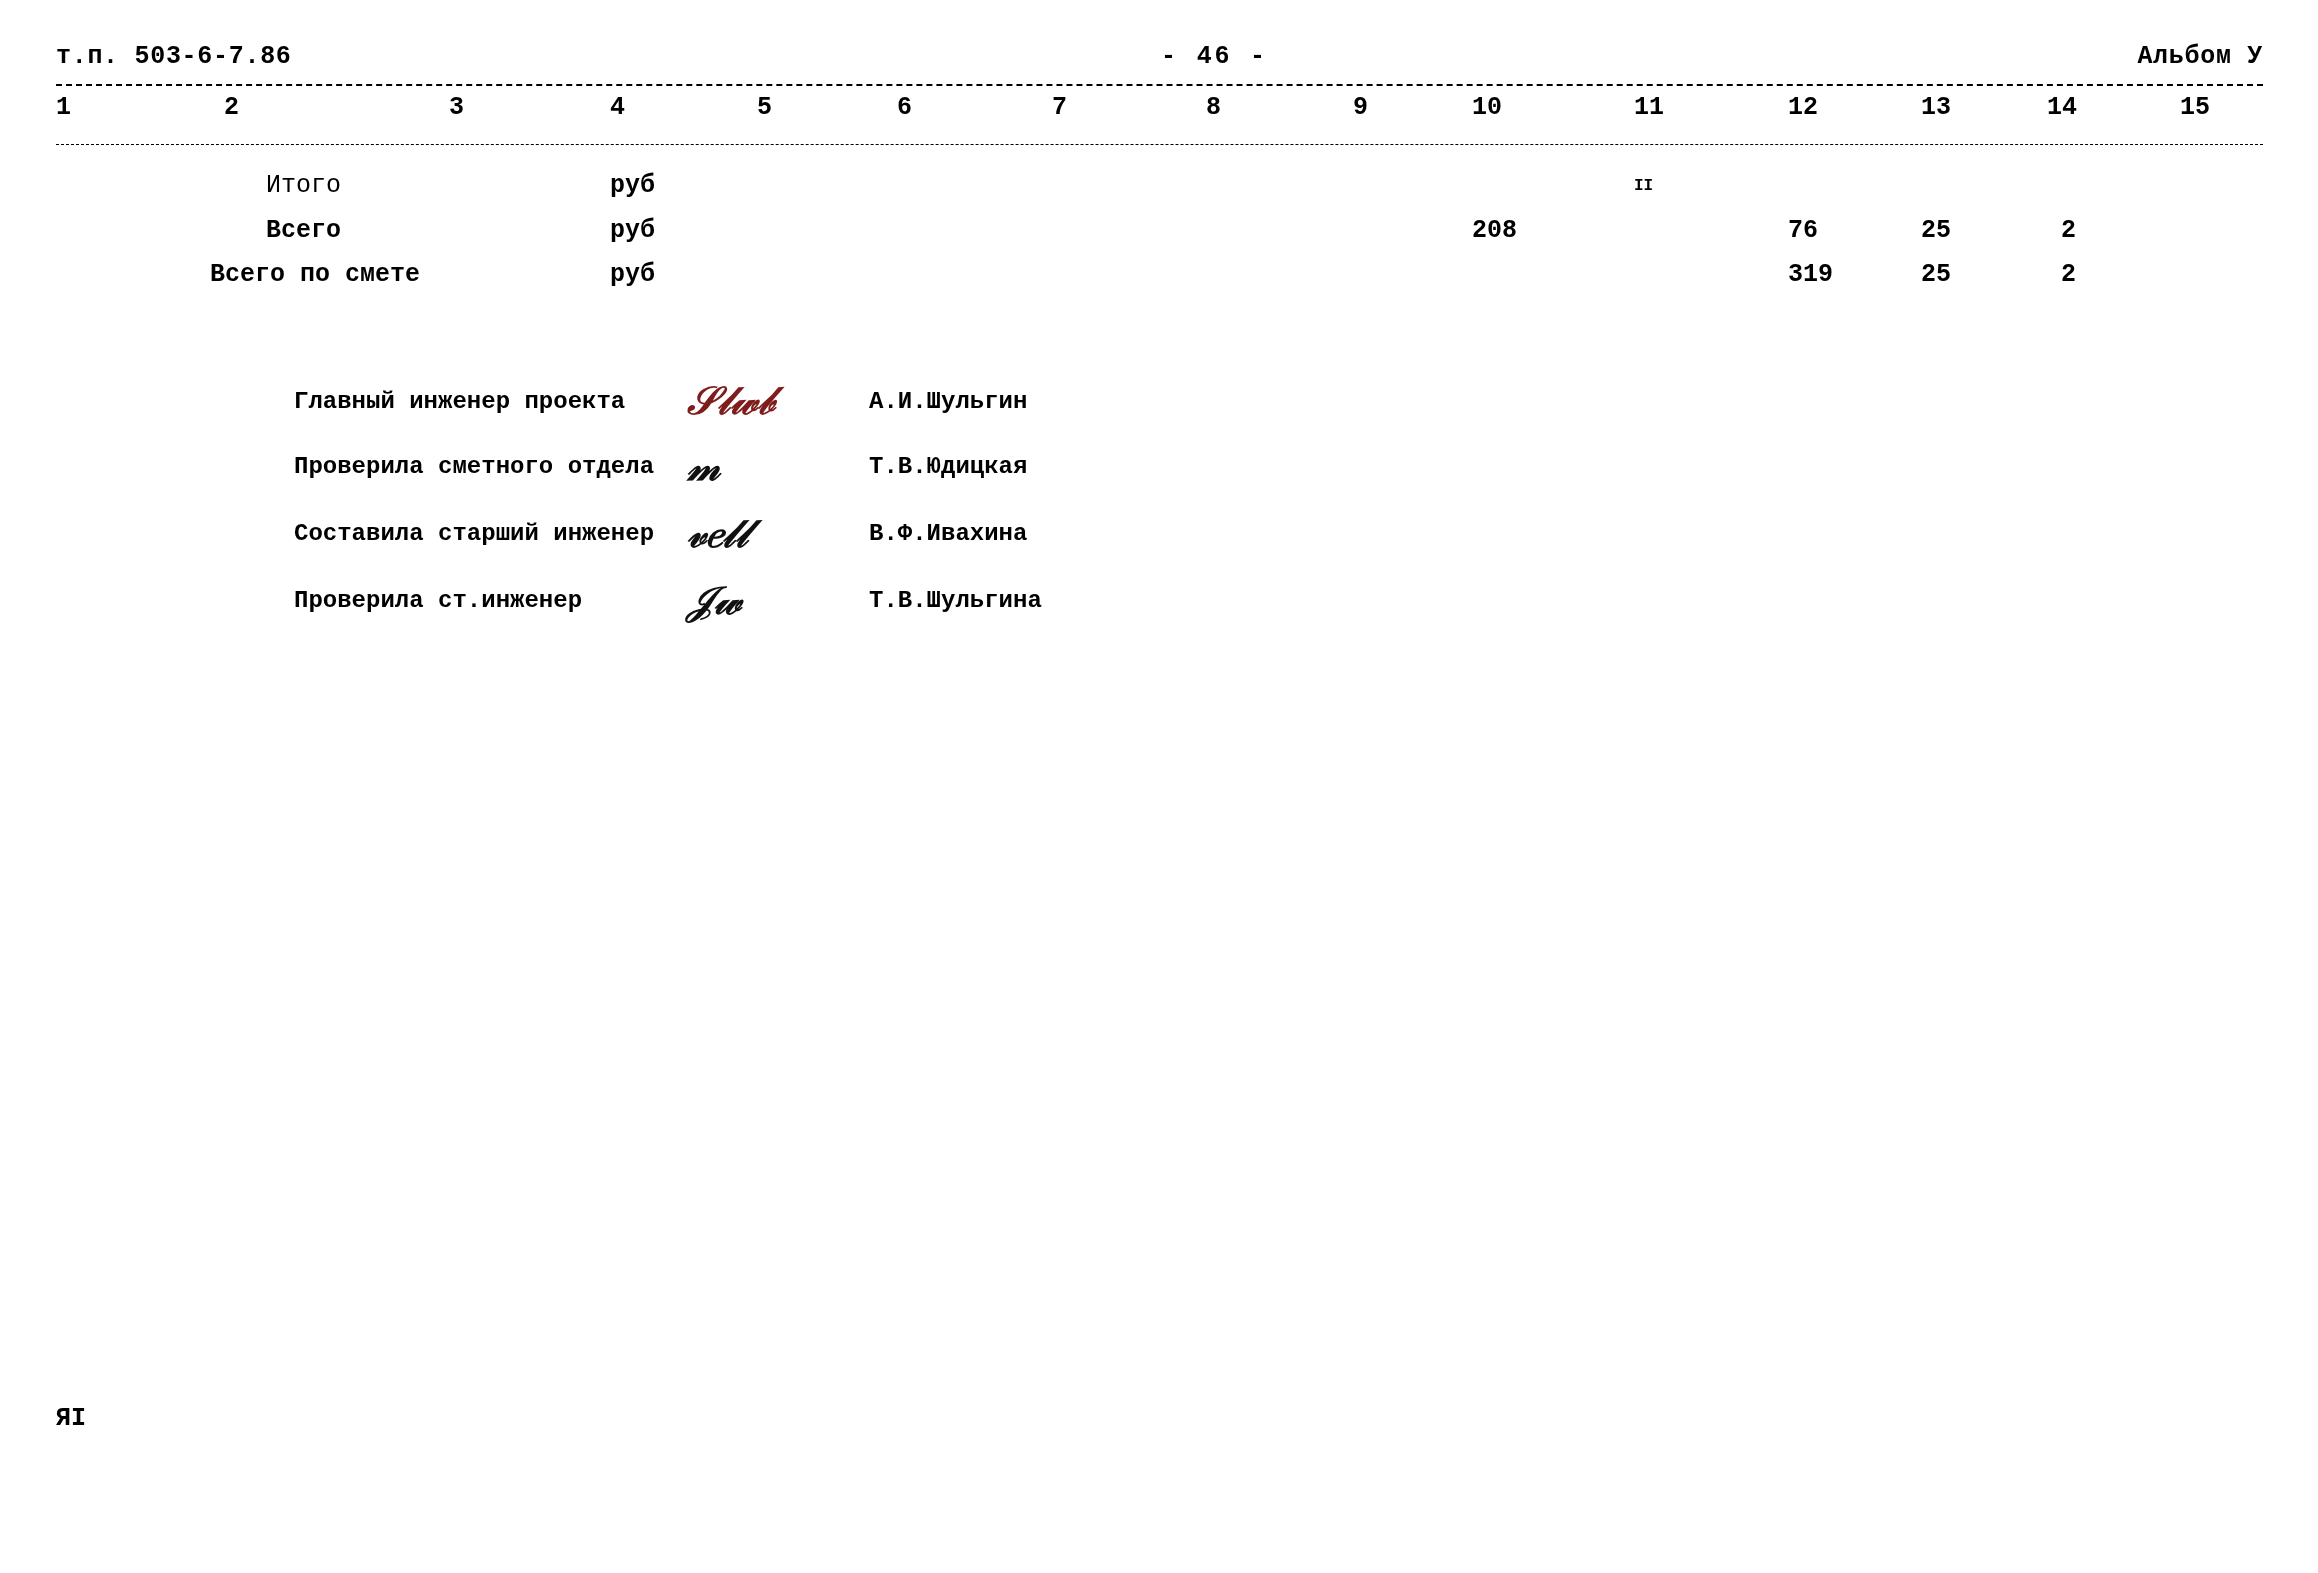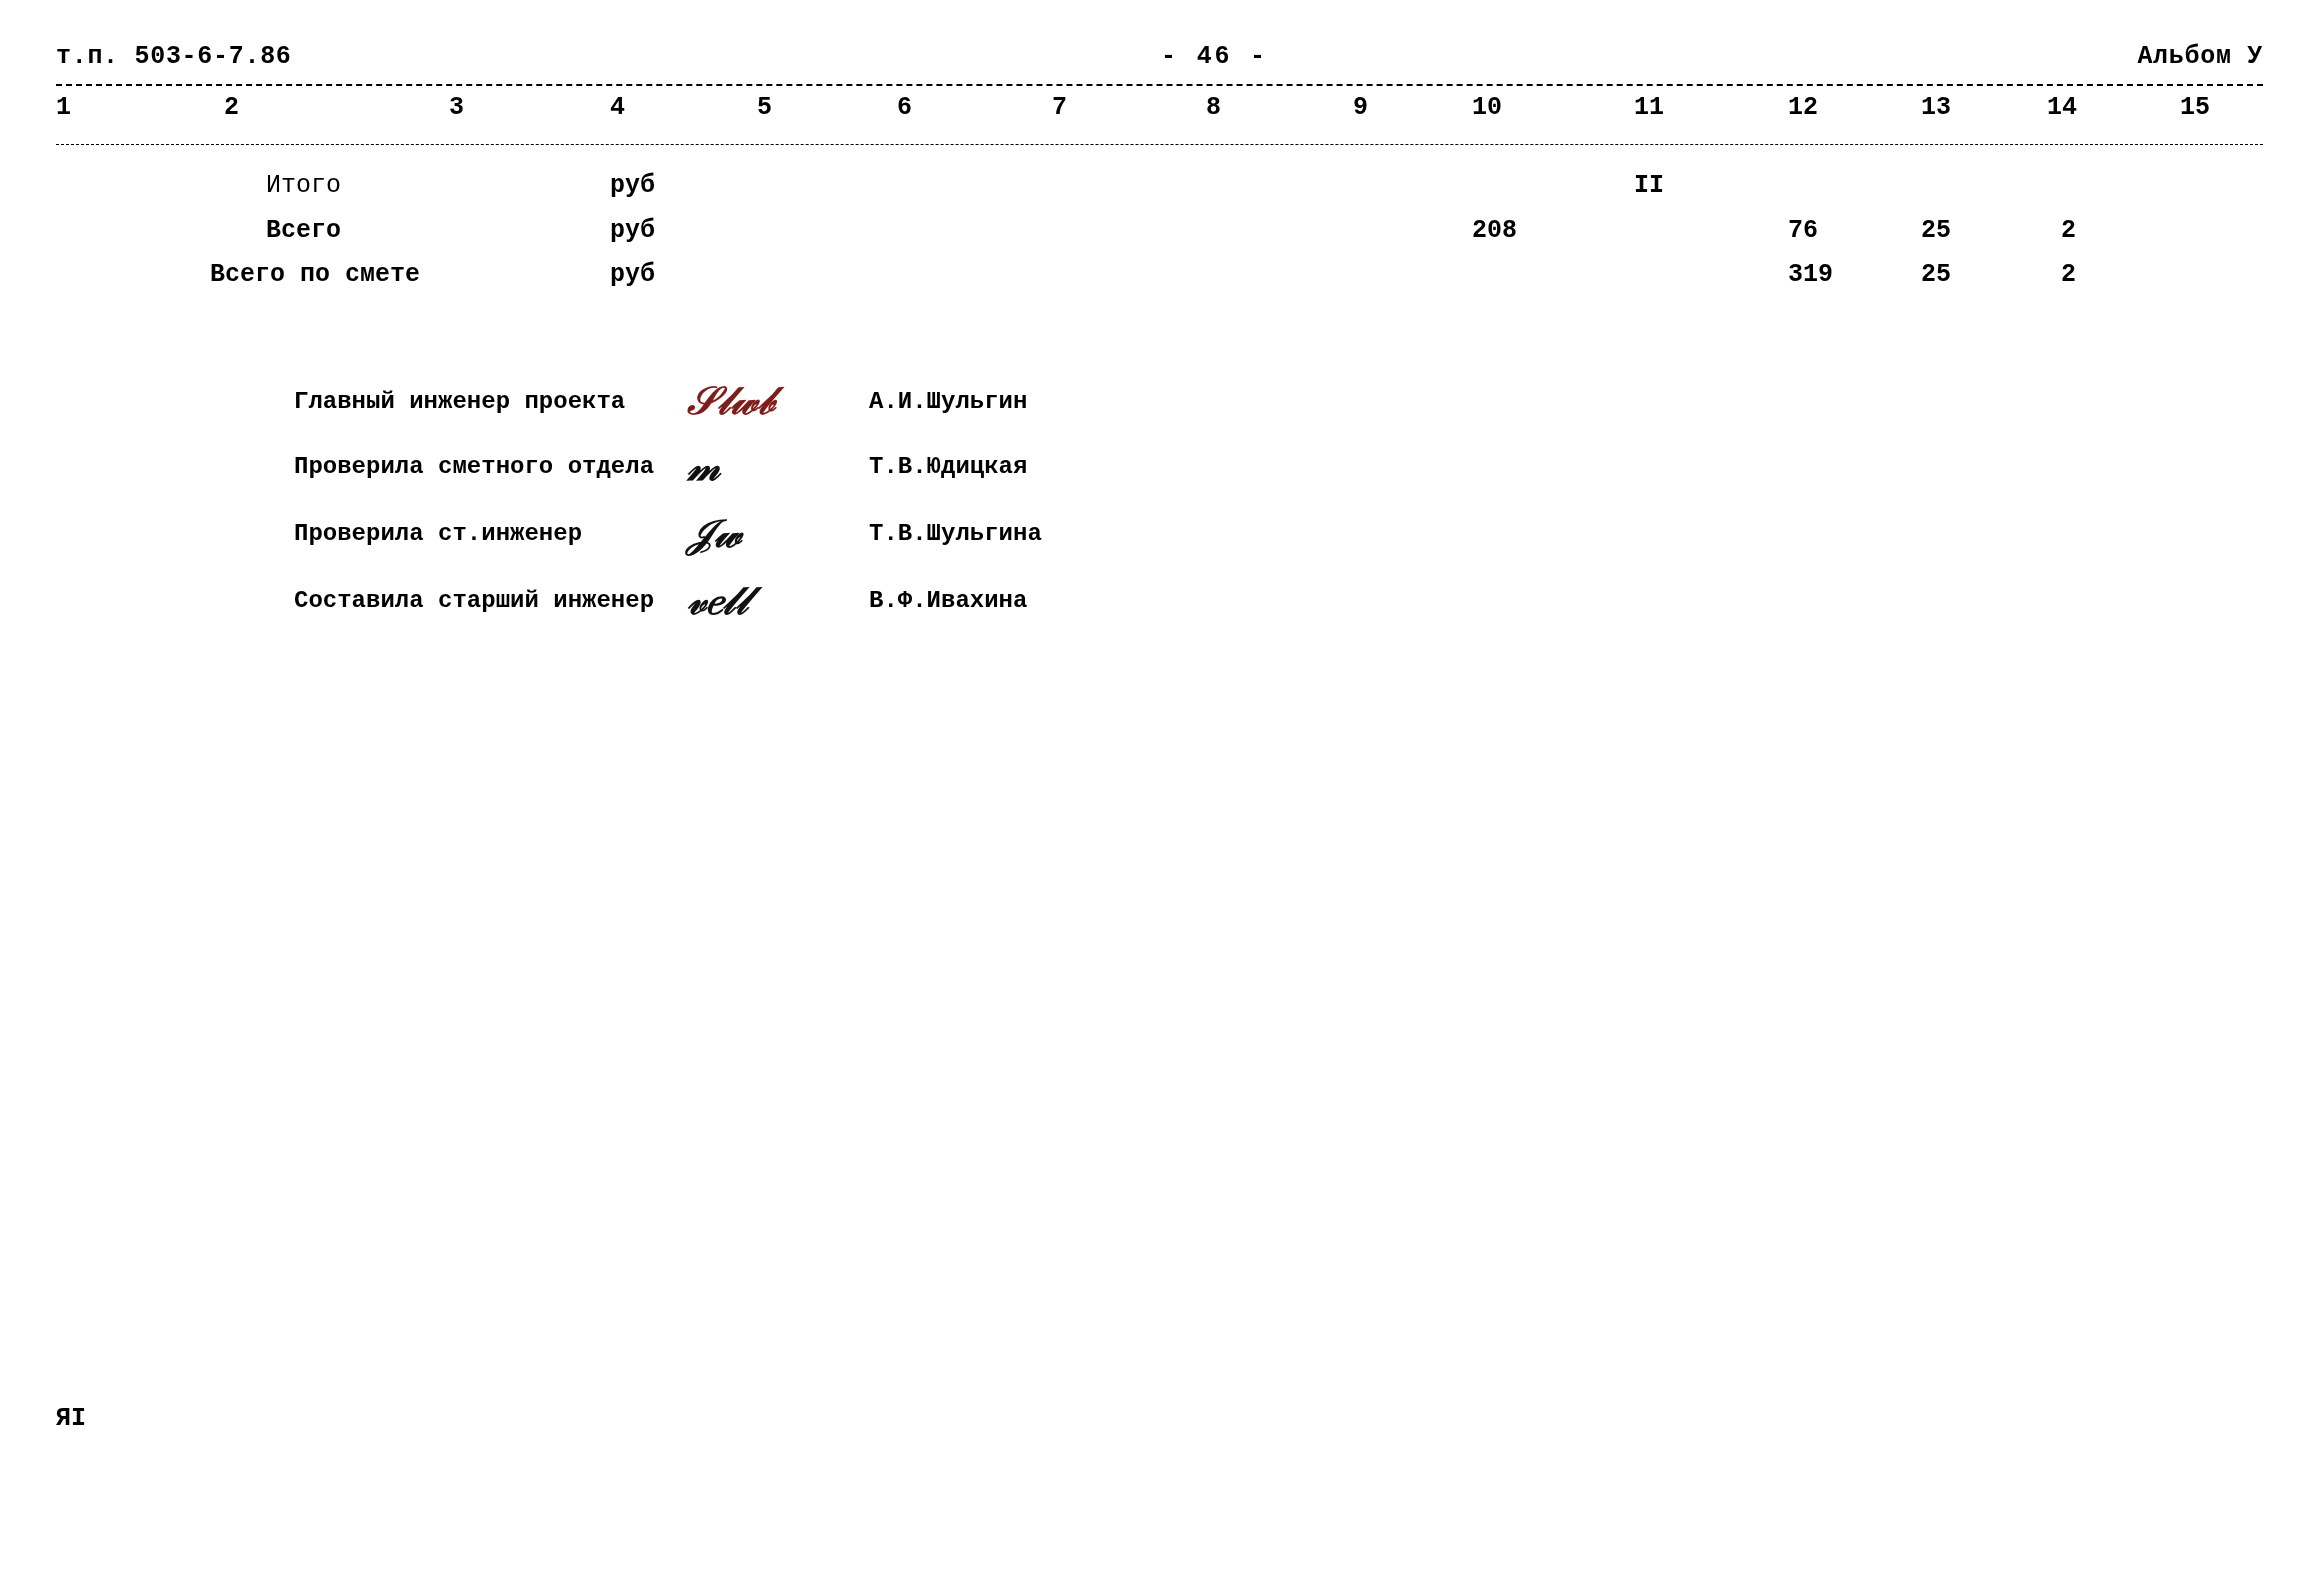--- a/index.html
+++ b/index.html
@@ -150,21 +150,21 @@
     <span class="num-item" style="left: 2124px;">15</span>
   </div>
 
   <div class="dashed-line-bottom"></div>
 
   <div class="table-area">
 
     <div class="itogo-row">
       <span style="position: absolute; left: 210px; font-size: 25px; font-weight: normal;">Итого</span>
       <span style="position: absolute; left: 554px; font-size: 25px; font-weight: bold;">руб</span>
-      <span style="position: absolute; left: 1578px; font-size: 25px; font-weight: bold;">II</span>
+      <span style="position: absolute; left: 1578px; font-size: 16px; font-weight: bold;">II</span>
     </div>
 
     <div class="vsego-row">
       <span style="position: absolute; left: 210px; font-size: 25px; font-weight: bold;">Всего</span>
       <span style="position: absolute; left: 554px; font-size: 25px; font-weight: bold;">руб</span>
       <span style="position: absolute; left: 1416px; font-size: 25px; font-weight: bold;">208</span>
       <span style="position: absolute; left: 1732px; font-size: 25px; font-weight: bold;">76</span>
       <span style="position: absolute; left: 1865px; font-size: 25px; font-weight: bold;">25</span>
       <span style="position: absolute; left: 2005px; font-size: 25px; font-weight: bold;">2</span>
     </div>
@@ -187,29 +187,29 @@
       <span class="sig-name">А.И.Шульгин</span>
     </div>
 
     <div class="sig-row">
       <span class="sig-label">Проверила сметного отдела</span>
       <span style="min-width: 175px; font-family: Georgia, serif; font-style: italic; font-size: 39px; display: inline-block; color: #111;">𝓂</span>
       <span class="sig-name">Т.В.Юдицкая</span>
     </div>
 
     <div class="sig-row" style="margin-top: 21px;">
+      <span class="sig-label">Составила старший инженер</span>
+      <span style="min-width: 175px; font-family: Georgia, serif; font-style: italic; font-size: 39px; display: inline-block; color: #111;">𝓋𝑒𝓁𝓁</span>
+      <span class="sig-name">В.Ф.Ивахина</span>
+    </div>
+
+    <div class="sig-row" style="margin-top: 21px;">
       <span class="sig-label">Проверила ст.инженер</span>
       <span style="min-width: 175px; font-family: Georgia, serif; font-style: italic; font-size: 39px; display: inline-block; color: #111;">𝒥𝓌</span>
       <span class="sig-name">Т.В.Шульгина</span>
     </div>
 
-    <div class="sig-row" style="margin-top: 21px;">
-      <span class="sig-label">Составила старший инженер</span>
-      <span style="min-width: 175px; font-family: Georgia, serif; font-style: italic; font-size: 39px; display: inline-block; color: #111;">𝓋𝑒𝓁𝓁</span>
-      <span class="sig-name">В.Ф.Ивахина</span>
-    </div>
-
   </div>
 
   <div style="position: absolute; bottom: 140px; left: 56px; font-size: 25px; font-weight: bold;">ЯI</div>
 
 </div>
 
 
 </body></html>

